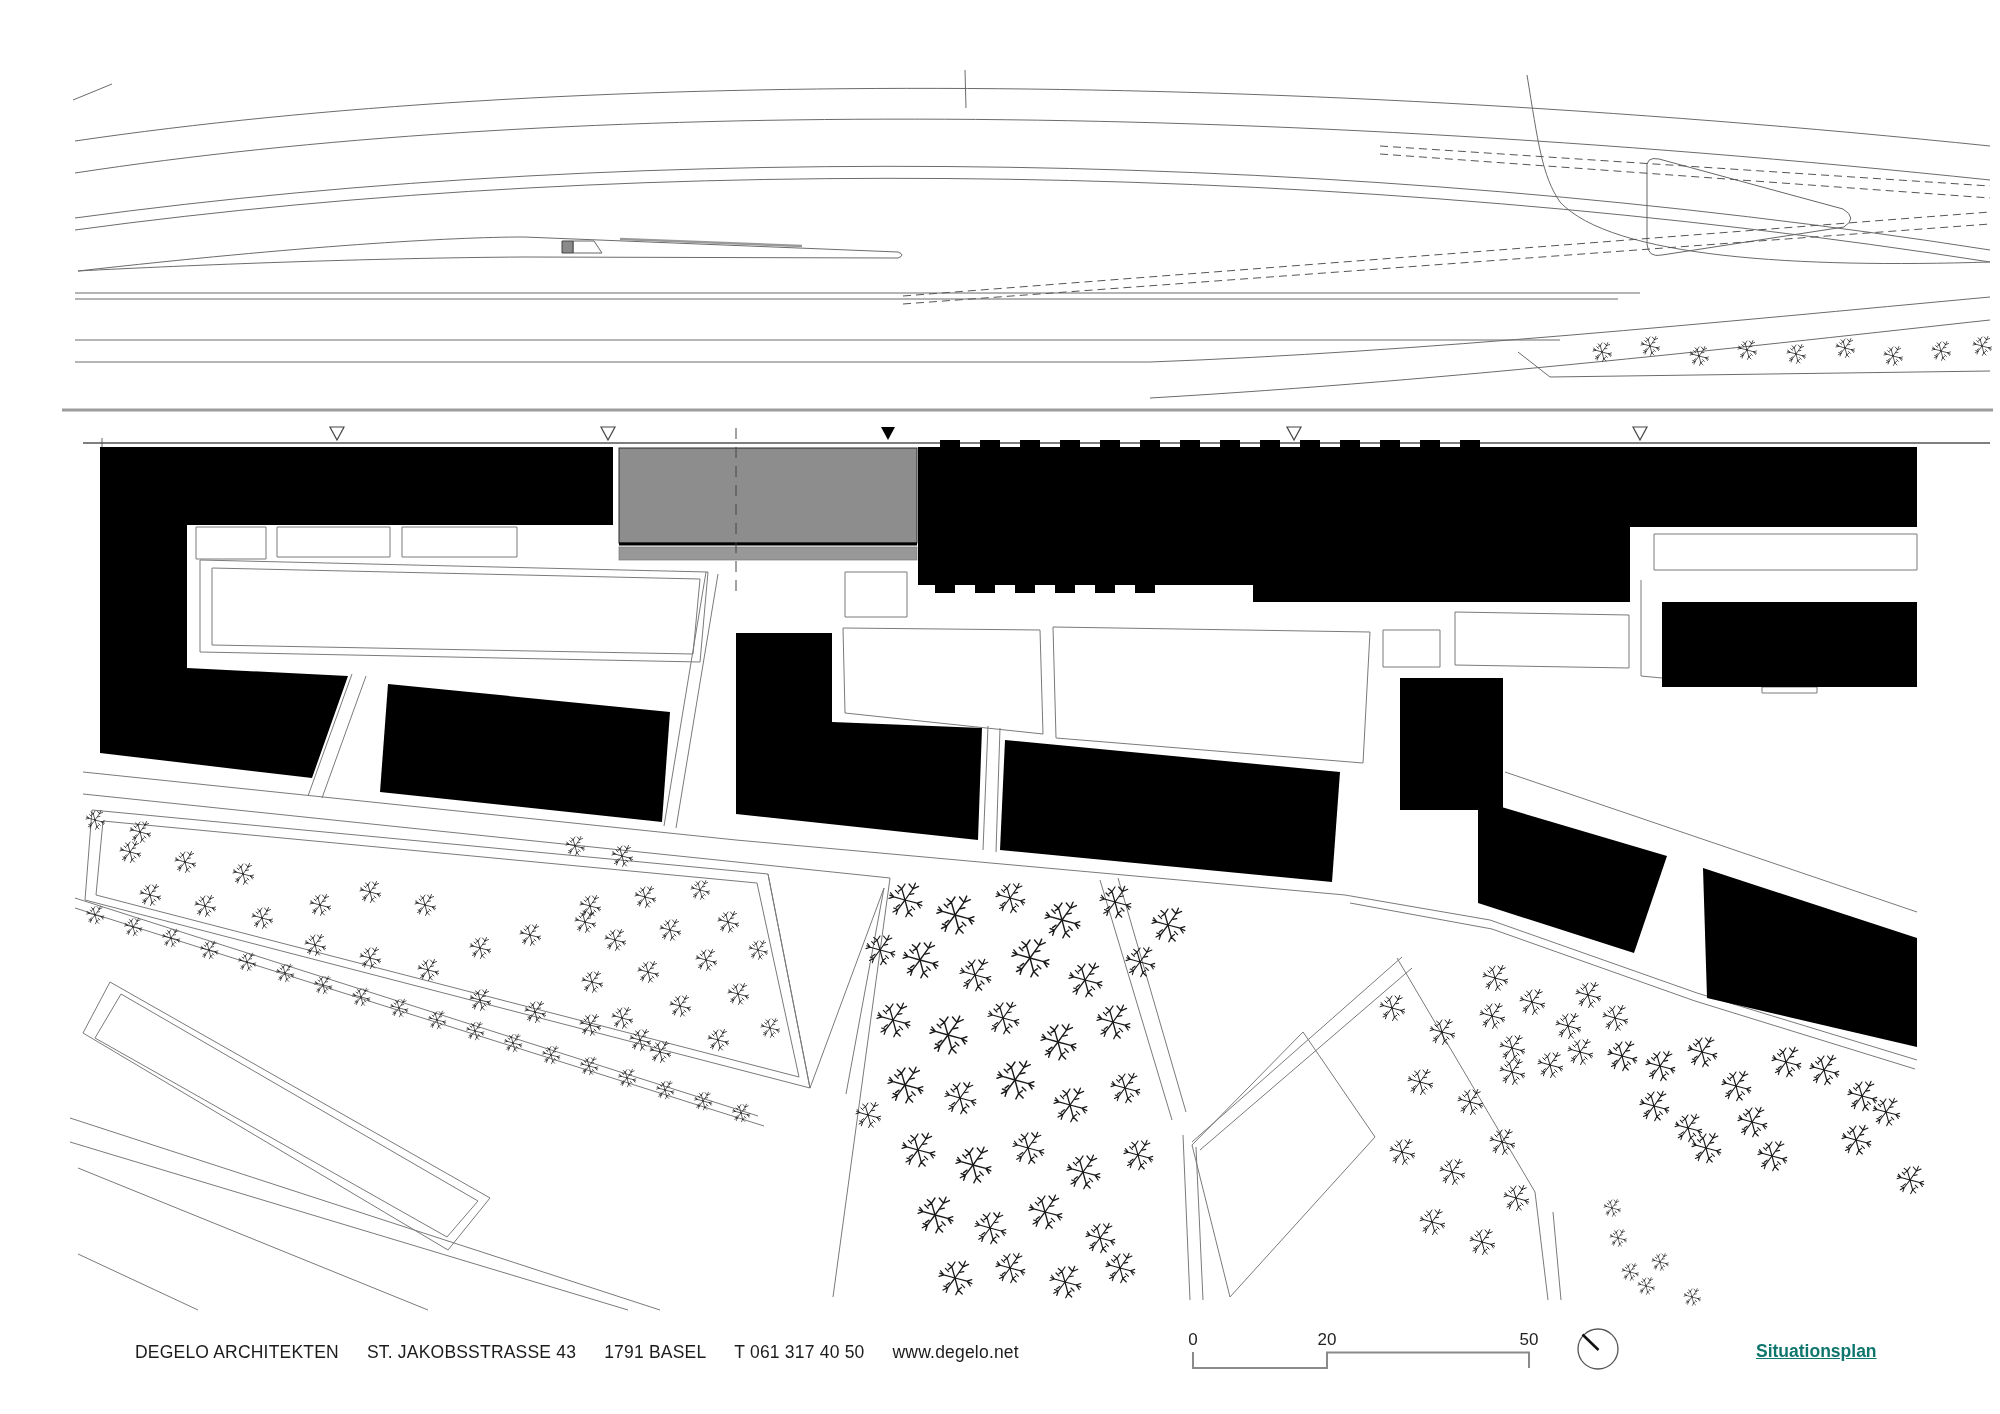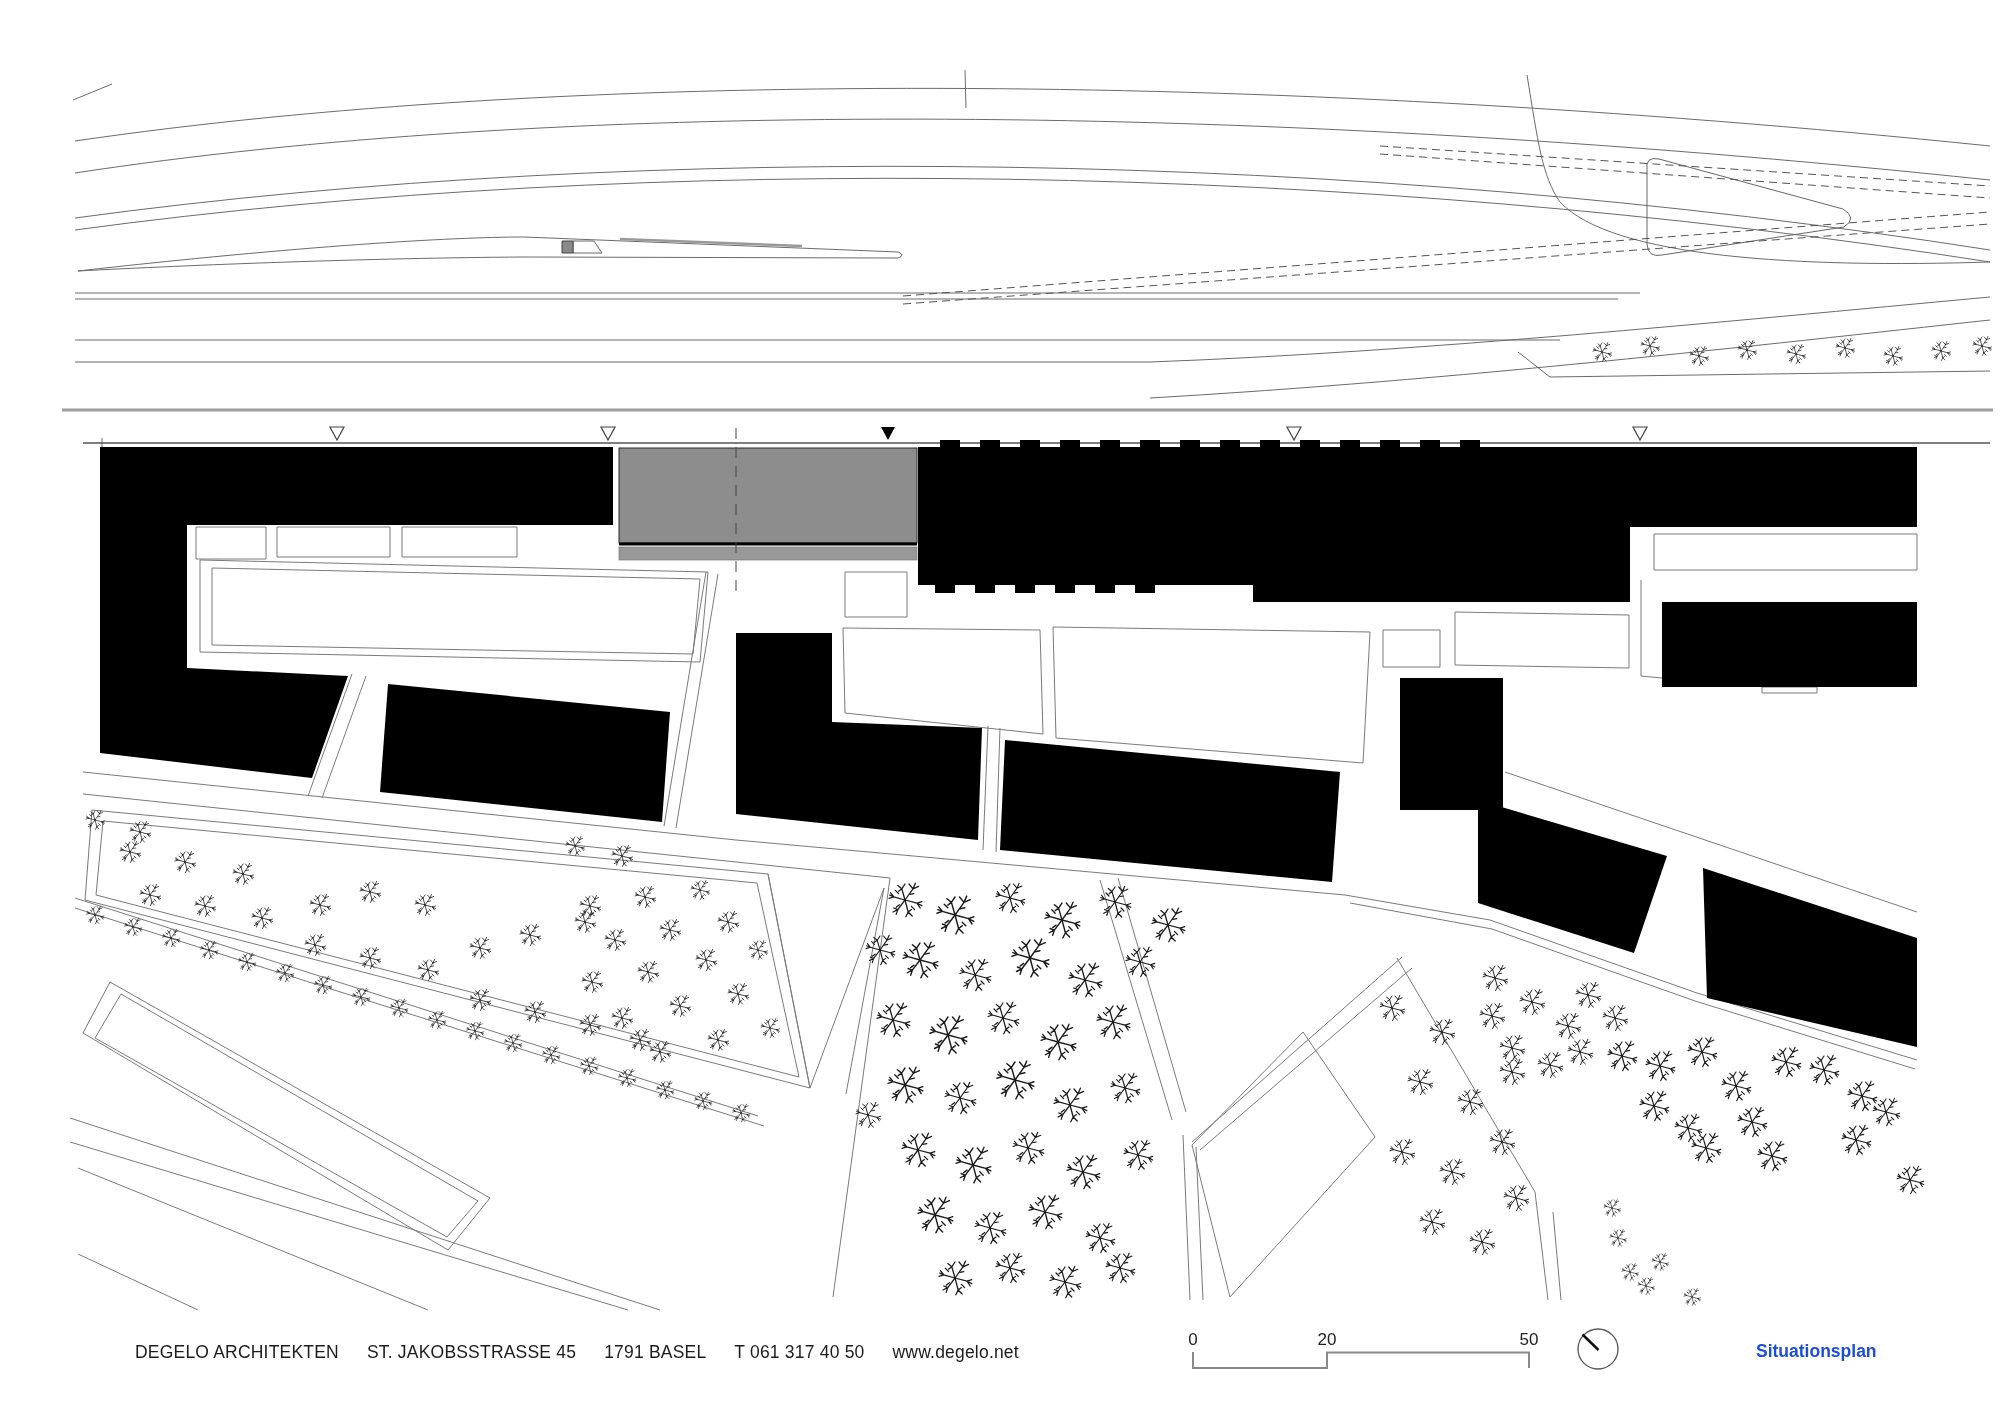--- a/index.html
+++ b/index.html
@@ -10,21 +10,21 @@
   .street{stroke:#555;stroke-width:1.4;fill:none;}
   .thick{stroke:#9c9c9c;stroke-width:3;fill:none;}
   .dashline{stroke:#555;stroke-width:1;fill:none;stroke-dasharray:8 5;}
   .pk{stroke:#7a7a7a;stroke-width:1;fill:none;}
   .plot{fill:none;stroke:#7a7a7a;stroke-width:1;}
   .bld{fill:#000;stroke:none;}
   .marker-open{fill:#fff;stroke:#444;stroke-width:1.2;}
   .marker-filled{fill:#000;stroke:none;}
   #footer-text{position:absolute;left:135px;top:1342px;font-size:17.5px;color:#1c1c1c;
                letter-spacing:.2px;display:flex;gap:28px;white-space:nowrap;}
-  #plan-title{position:absolute;left:1756px;top:1341px;font-size:17.5px;font-weight:bold;color:#1d4ed8;}
+  #plan-title{position:absolute;left:1756px;top:1341px;font-size:17.5px;font-weight:bold;color:#0f766e;text-decoration:underline;}
   #scalebar-svg{position:absolute;left:1180px;top:1321px;}
   #scalebar-svg text{font-family:"Liberation Sans",sans-serif;font-size:17px;fill:#222;}
   #north-svg{position:absolute;left:1574px;top:1325px;}
 </style>
 </head>
 <body>
 
 <div id="page">
 
   <svg id="plan-svg" width="2000" height="1414" viewBox="0 0 2000 1414" xmlns="http://www.w3.org/2000/svg">
@@ -306,21 +306,21 @@
         <use href="#tree-symbol" transform="translate(1618,1238) scale(0.4)" xlink:href="#tree-symbol"></use>
         <use href="#tree-symbol" transform="translate(1630,1272) scale(0.4)" xlink:href="#tree-symbol"></use>
         <use href="#tree-symbol" transform="translate(1646,1286) scale(0.4)" xlink:href="#tree-symbol"></use>
         <use href="#tree-symbol" transform="translate(1660,1262) scale(0.4)" xlink:href="#tree-symbol"></use>
         <use href="#tree-symbol" transform="translate(1692,1297) scale(0.4)" xlink:href="#tree-symbol"></use>
       </g>
   </svg>
 
   <div id="footer-text">
     <span>DEGELO ARCHITEKTEN</span>
-    <span>ST. JAKOBSSTRASSE 45</span>
+    <span>ST. JAKOBSSTRASSE 43</span>
     <span>1791 BASEL</span>
     <span>T 061 317 40 50</span>
     <span>www.degelo.net</span>
   </div>
 
   <svg id="scalebar-svg" width="380" height="60" viewBox="0 0 380 60" xmlns="http://www.w3.org/2000/svg">
     <text x="13" y="24" text-anchor="middle">0</text>
     <text x="147" y="24" text-anchor="middle">20</text>
     <text x="349" y="24" text-anchor="middle">50</text>
     <path d="M13,31 L13,47 L147,47 L147,31.5 L349,31.5 L349,47" fill="none" stroke="#8a8a8a" stroke-width="2"></path>

